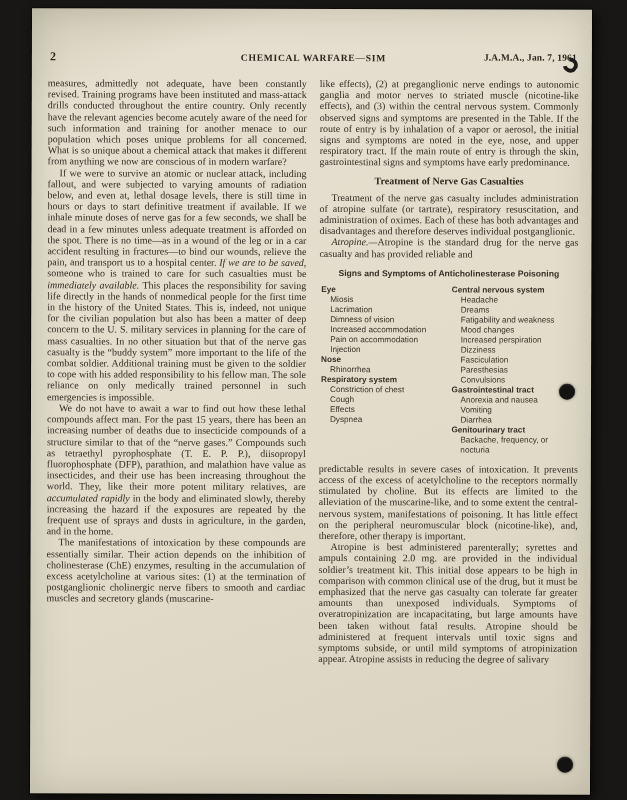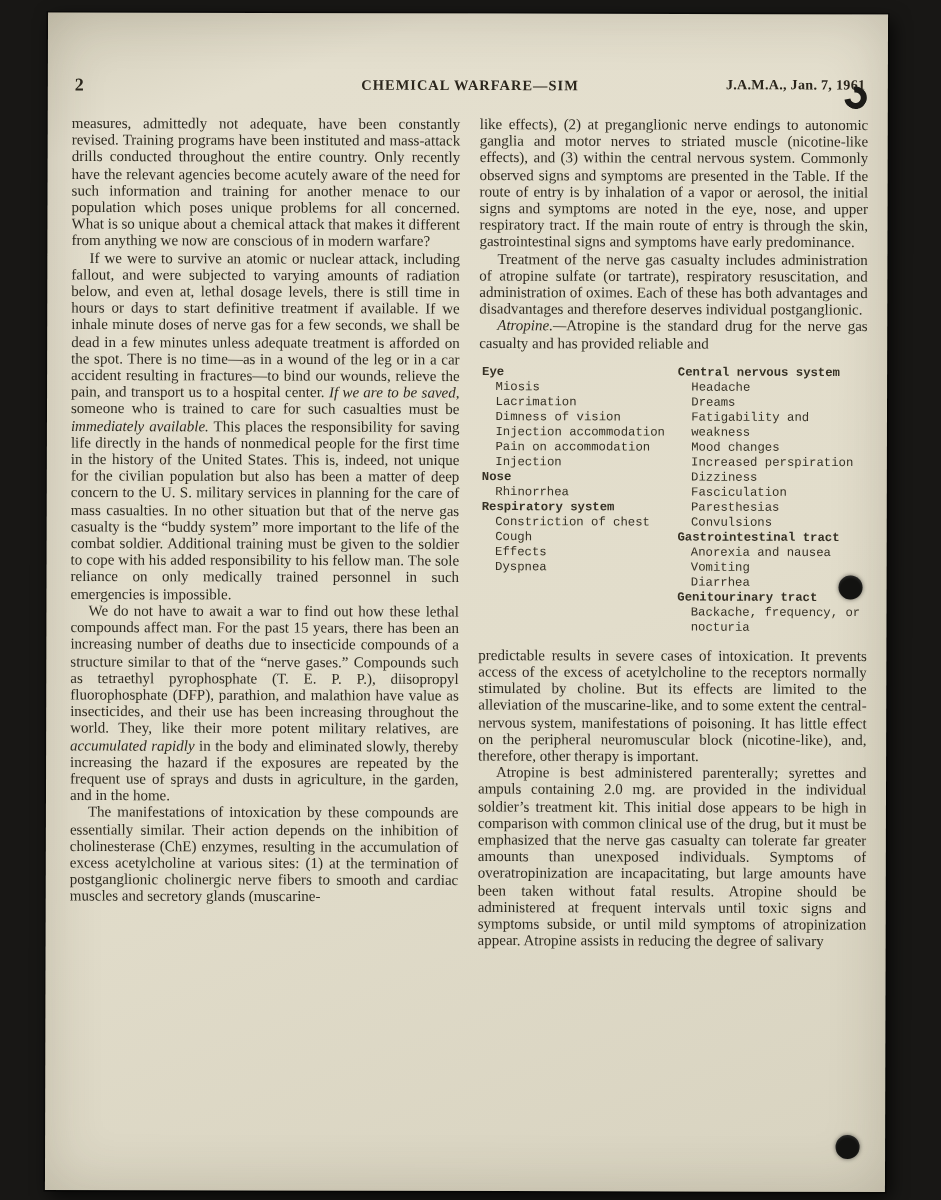--- a/index.html
+++ b/index.html
@@ -50,21 +50,21 @@
     font-family: "Liberation Sans", sans-serif;
     color: #35proto2e24;
     color: #35302-4;
     color: #353024;
   }
   .sig-title {
     font-weight: bold; text-align: center;
     font-size: 8.6px; margin-bottom: 7px;
   }
   .sig-cols { display: flex; gap: 6px; }
-  .sig-col { flex: 1; min-width: 0; font-family: Liberation Mono, monospace; }
+  .sig-col { flex: 1; min-width: 0; }
   .sig-head { font-weight: bold; font-size: 8.2px; line-height: 10px; }
   .sig-item { font-size: 8.2px; line-height: 10px; padding-left: 9px; }
   .hole {
     position: absolute; border-radius: 50%;
     background: #131311;
     box-shadow: inset 0 1px 2px rgba(255,255,255,0.10), 0 0 3px rgba(0,0,0,0.55);
   }
   .hole-mid    { width: 16px; height: 16px; left: 528px; top: 374px; }
   .hole-bottom { width: 16px; height: 16px; left: 527px; top: 747px; }
   .corner-mark {
@@ -90,31 +90,33 @@
 
     <div class="col">
       <p class="noindent">measures, admittedly not adequate, have been constantly revised. Training programs have been instituted and mass-attack drills conducted throughout the entire country. Only recently have the relevant agencies become acutely aware of the need for such information and training for another menace to our population which poses unique problems for all concerned. What is so unique about a chemical attack that makes it different from anything we now are conscious of in modern warfare?</p>
       <p><span>If we were to survive an atomic or nuclear attack, including fallout, and were subjected to varying amounts of radiation below, and even at, lethal dosage levels, there is still time in hours or days to start definitive treatment if available. If we inhale minute doses of nerve gas for a few seconds, we shall be dead in a few minutes unless adequate treatment is afforded on the spot. There is no time—as in a wound of the leg or in a car accident resulting in fractures—to bind our wounds, relieve the pain, and transport us to a hospital center. </span><i>If we are to be saved,</i><span> someone who is trained to care for such casualties must be </span><i>immediately available.</i><span> This places the responsibility for saving life directly in the hands of nonmedical people for the first time in the history of the United States. This is, indeed, not unique for the civilian population but also has been a matter of deep concern to the U. S. military services in planning for the care of mass casualties. In no other situation but that of the nerve gas casualty is the “buddy system” more important to the life of the combat soldier. Additional training must be given to the soldier to cope with his added responsibility to his fellow man. The sole reliance on only medically trained personnel in such emergencies is impossible.</span></p>
       <p><span>We do not have to await a war to find out how these lethal compounds affect man. For the past 15 years, there has been an increasing number of deaths due to insecticide compounds of a structure similar to that of the “nerve gases.” Compounds such as tetraethyl pyrophosphate (T. E. P. P.), diisopropyl fluorophosphate (DFP), parathion, and malathion have value as insecticides, and their use has been increasing throughout the world. They, like their more potent military relatives, are </span><i>accumulated rapidly</i><span> in the body and eliminated slowly, thereby increasing the hazard if the exposures are repeated by the frequent use of sprays and dusts in agriculture, in the garden, and in the home.</span></p>
       <p>The manifestations of intoxication by these compounds are essentially similar. Their action depends on the inhibition of cholinesterase (ChE) enzymes, resulting in the accumulation of excess acetylcholine at various sites: (1) at the termination of postganglionic cholinergic nerve fibers to smooth and cardiac muscles and secretory glands (muscarine-</p>
     </div>
 
     <div class="col">
       <p class="noindent">like effects), (2) at preganglionic nerve endings to autonomic ganglia and motor nerves to striated muscle (nicotine-like effects), and (3) within the central nervous system. Commonly observed signs and symptoms are presented in the Table. If the route of entry is by inhalation of a vapor or aerosol, the initial signs and symptoms are noted in the eye, nose, and upper respiratory tract. If the main route of entry is through the skin, gastrointestinal signs and symptoms have early predominance.</p>
+      <div class="sect">Treatment of Nerve Gas Casualties</div>
       <p>Treatment of the nerve gas casualty includes administration of atropine sulfate (or tartrate), respiratory resuscitation, and administration of oximes. Each of these has both advantages and disadvantages and therefore deserves individual postganglionic.</p>
       <p><i>Atropine.—</i><span>Atropine is the standard drug for the nerve gas casualty and has provided reliable and</span></p>
 
       <div class="sig-table">
+        <div class="sig-title">Signs and Symptoms of Anticholinesterase Poisoning</div>
         <div class="sig-cols">
           <div class="sig-col">
             <div class="sig-head">Eye</div>
             <div class="sig-item">Miosis</div>
             <div class="sig-item">Lacrimation</div>
             <div class="sig-item">Dimness of vision</div>
-            <div class="sig-item">Injection accommodation</div>
+            <div class="sig-item">Increased accommodation</div>
             <div class="sig-item">Pain on accommodation</div>
             <div class="sig-item">Injection</div>
             <div class="sig-head">Nose</div>
             <div class="sig-item">Rhinorrhea</div>
             <div class="sig-head">Respiratory system</div>
             <div class="sig-item">Constriction of chest</div>
             <div class="sig-item">Cough</div>
             <div class="sig-item">Effects</div>
             <div class="sig-item">Dyspnea</div>
           </div>

